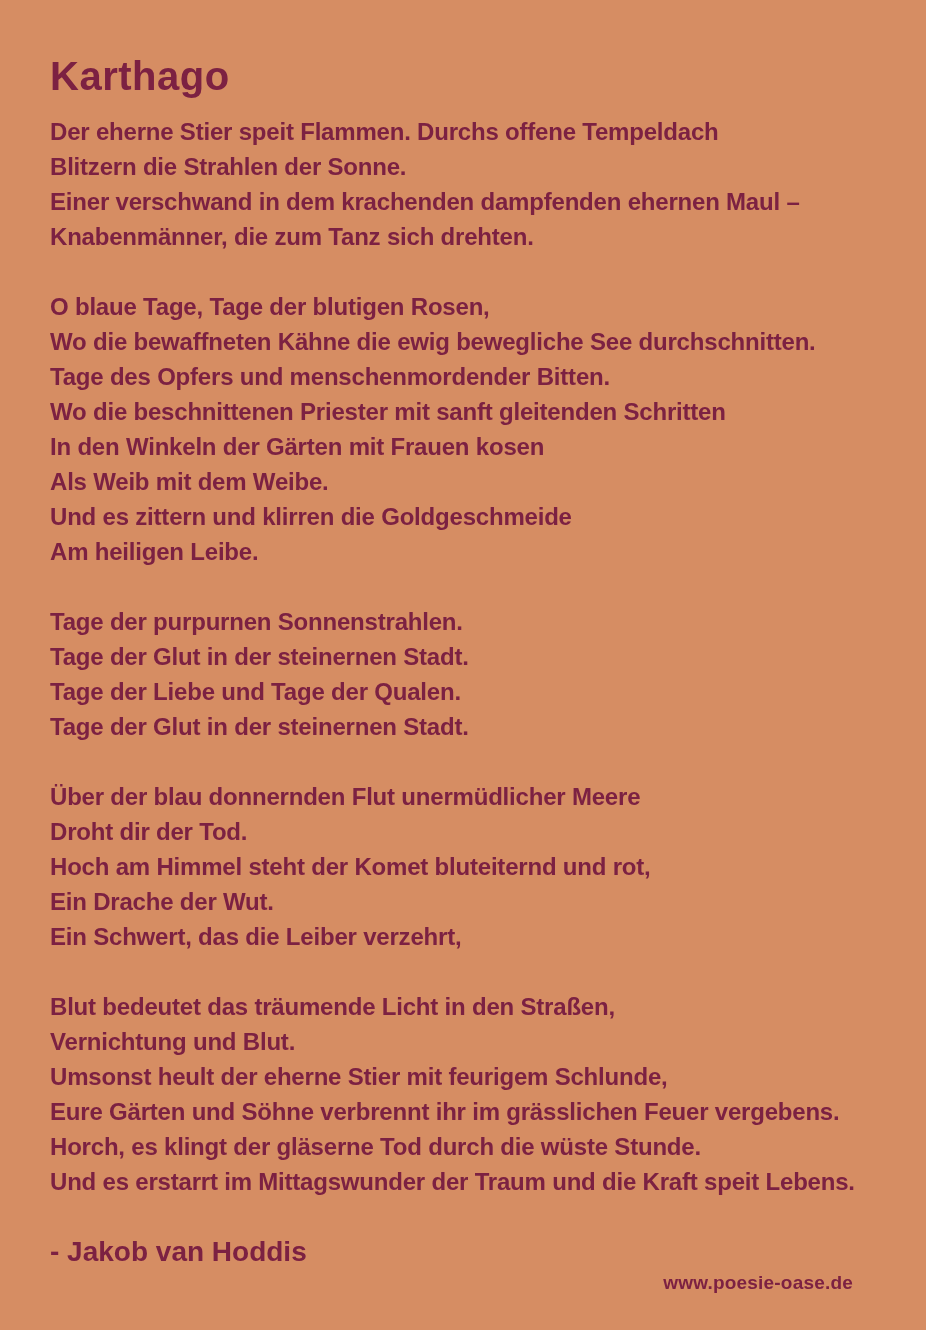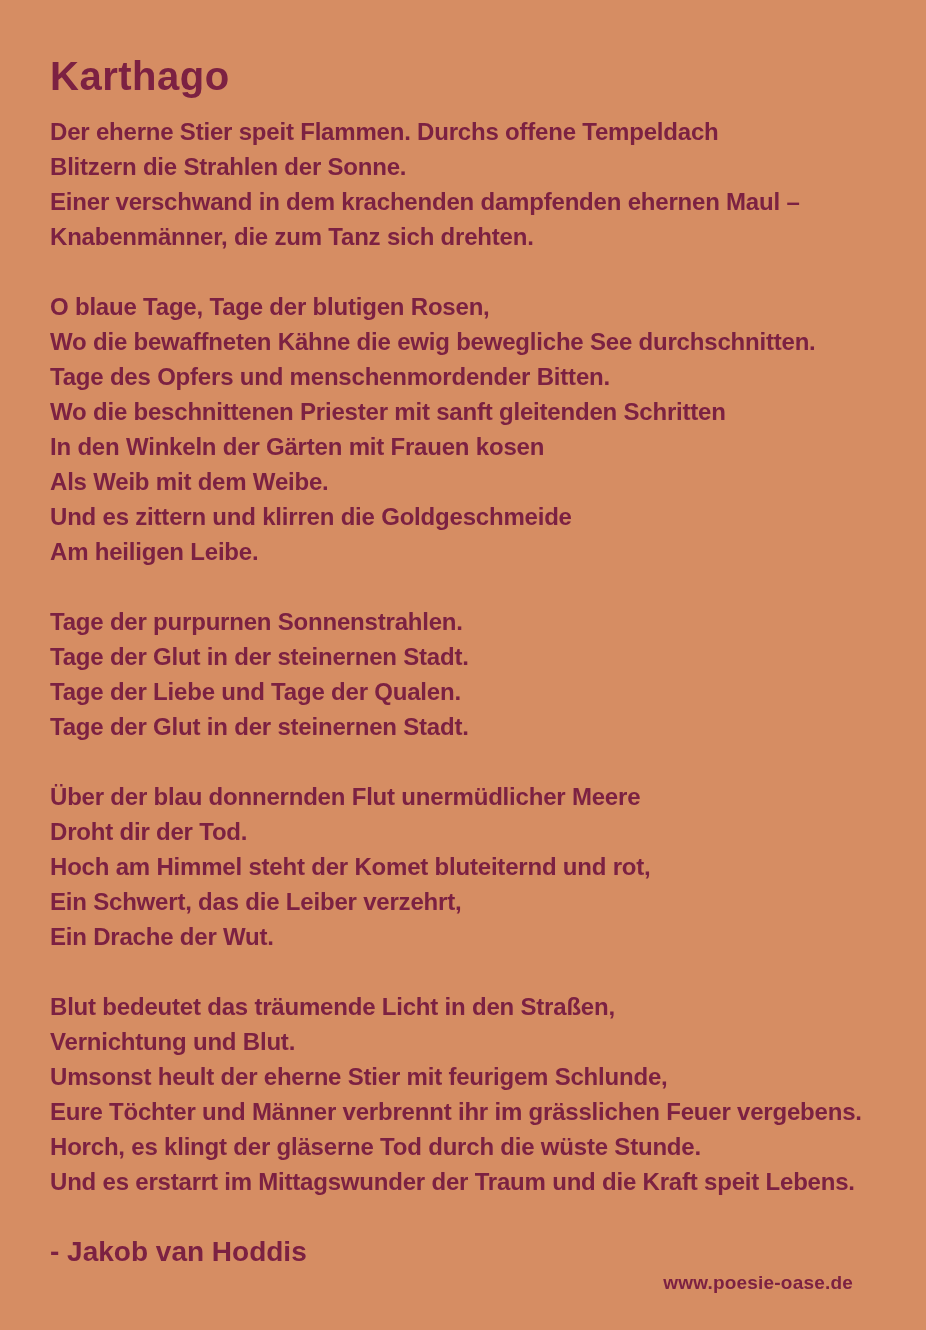--- a/index.html
+++ b/index.html
@@ -83,28 +83,28 @@
         <div class="stanza">
           <p class="poem-line">Tage der purpurnen Sonnenstrahlen.</p>
           <p class="poem-line">Tage der Glut in der steinernen Stadt.</p>
           <p class="poem-line">Tage der Liebe und Tage der Qualen.</p>
           <p class="poem-line">Tage der Glut in der steinernen Stadt.</p>
         </div>
         <div class="stanza">
           <p class="poem-line">Über der blau donnernden Flut unermüdlicher Meere</p>
           <p class="poem-line">Droht dir der Tod.</p>
           <p class="poem-line">Hoch am Himmel steht der Komet bluteiternd und rot,</p>
+          <p class="poem-line">Ein Drache der Wut.</p>
           <p class="poem-line">Ein Schwert, das die Leiber verzehrt,</p>
-          <p class="poem-line">Ein Drache der Wut.</p>
         </div>
         <div class="stanza">
           <p class="poem-line">Blut bedeutet das träumende Licht in den Straßen,</p>
           <p class="poem-line">Vernichtung und Blut.</p>
           <p class="poem-line">Umsonst heult der eherne Stier mit feurigem Schlunde,</p>
-          <p class="poem-line">Eure Töchter und Männer verbrennt ihr im grässlichen Feuer vergebens.</p>
+          <p class="poem-line">Eure Gärten und Söhne verbrennt ihr im grässlichen Feuer vergebens.</p>
           <p class="poem-line">Horch, es klingt der gläserne Tod durch die wüste Stunde.</p>
           <p class="poem-line">Und es erstarrt im Mittagswunder der Traum und die Kraft speit Lebens.</p>
         </div>
       </div>
     <p class="poem-author">- Jakob van Hoddis</p>
   </div>
   <span class="watermark">www.poesie-oase.de</span>
 </div>
 
 </body></html>

